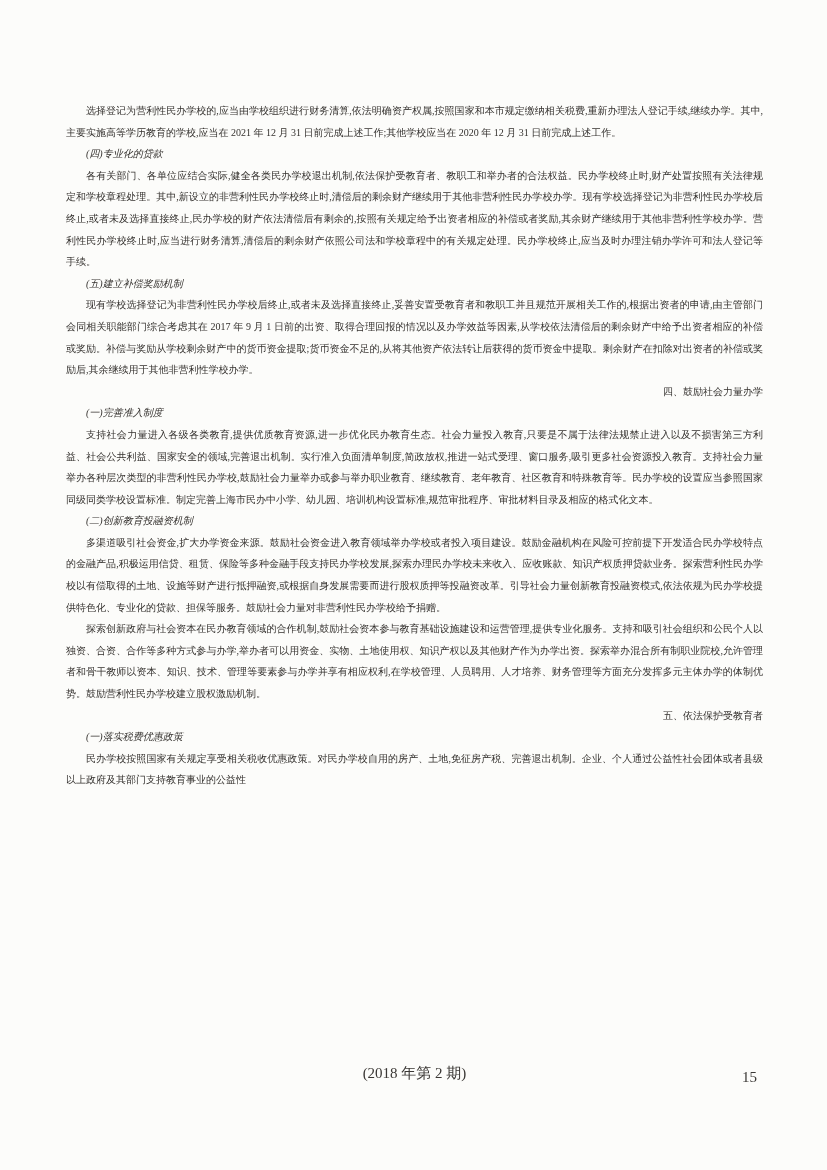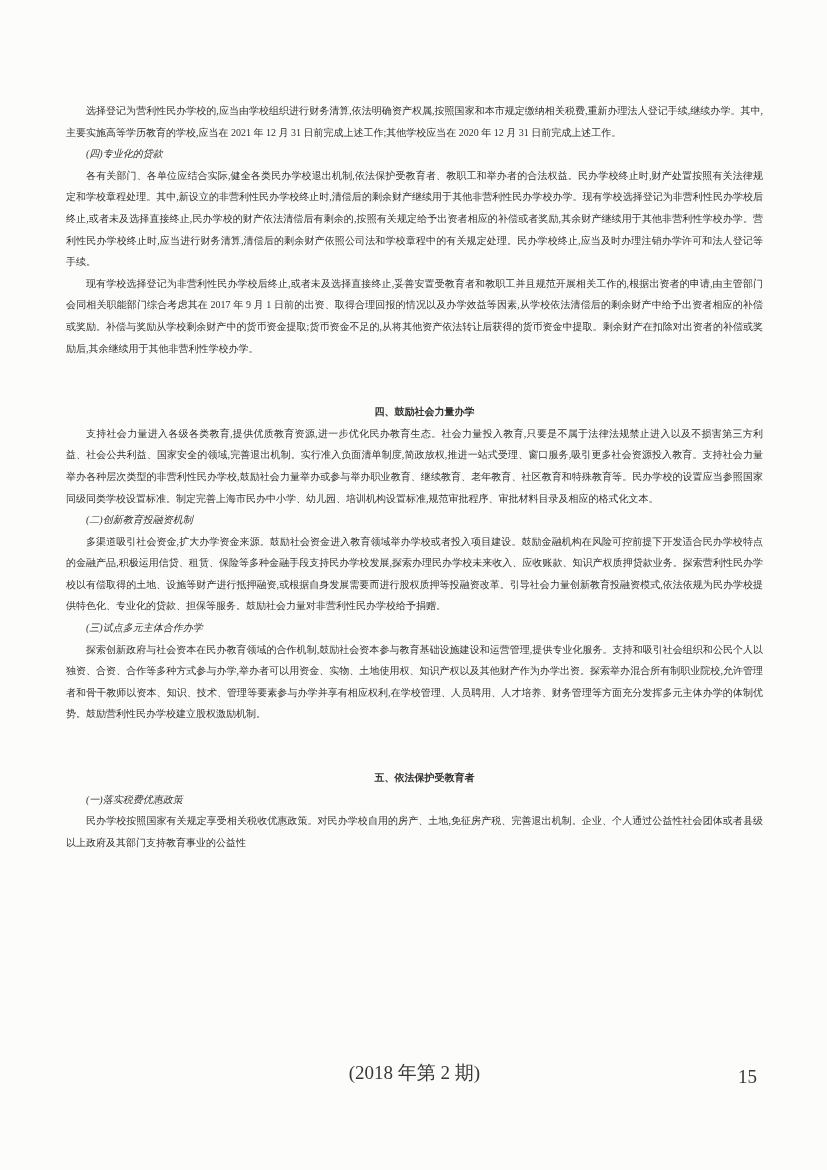--- a/index.html
+++ b/index.html
@@ -24,35 +24,34 @@
   }
   .para {
     margin: 0;
     font-size: 10px;
     line-height: 21.6px;
     text-align: justify;
     text-indent: 2em;
     word-break: break-all;
   }
   .para.section-heading {
-    font-weight: bold;
-    text-align: center;
-    margin-top: 42px;
+    font-weight: normal;
+    text-align: right;
   }
   .para.subsection-heading {
     font-style: italic;
     text-align: left;
   }
   .footer {
     position: absolute;
     top: 1062px;
     left: 66px;
     width: 697px;
     height: 22px;
-    font-size: 19px;
+    font-size: 15px;
     line-height: 22px;
     color: #3a3734;
   }
   .citation {
     display: block;
     text-align: center;
   }
   .pagenum {
     position: absolute;
     right: 6px;
@@ -60,26 +59,27 @@
   }
 </style>
 </head>
 <body>
 
 <div class="page">
   <div class="content">
       <p class="para body">选择登记为营利性民办学校的,应当由学校组织进行财务清算,依法明确资产权属,按照国家和本市规定缴纳相关税费,重新办理法人登记手续,继续办学。其中,主要实施高等学历教育的学校,应当在 2021 年 12 月 31 日前完成上述工作;其他学校应当在 2020 年 12 月 31 日前完成上述工作。</p>
       <p class="para subsection-heading">(四)专业化的贷款</p>
       <p class="para body">各有关部门、各单位应结合实际,健全各类民办学校退出机制,依法保护受教育者、教职工和举办者的合法权益。民办学校终止时,财产处置按照有关法律规定和学校章程处理。其中,新设立的非营利性民办学校终止时,清偿后的剩余财产继续用于其他非营利性民办学校办学。现有学校选择登记为非营利性民办学校后终止,或者未及选择直接终止,民办学校的财产依法清偿后有剩余的,按照有关规定给予出资者相应的补偿或者奖励,其余财产继续用于其他非营利性学校办学。营利性民办学校终止时,应当进行财务清算,清偿后的剩余财产依照公司法和学校章程中的有关规定处理。民办学校终止,应当及时办理注销办学许可和法人登记等手续。</p>
+      <p class="para subsection-heading">(五)建立补偿奖励机制</p>
       <p class="para body">现有学校选择登记为非营利性民办学校后终止,或者未及选择直接终止,妥善安置受教育者和教职工并且规范开展相关工作的,根据出资者的申请,由主管部门会同相关职能部门综合考虑其在 2017 年 9 月 1 日前的出资、取得合理回报的情况以及办学效益等因素,从学校依法清偿后的剩余财产中给予出资者相应的补偿或奖励。补偿与奖励从学校剩余财产中的货币资金提取;货币资金不足的,从将其他资产依法转让后获得的货币资金中提取。剩余财产在扣除对出资者的补偿或奖励后,其余继续用于其他非营利性学校办学。</p>
       <p class="para section-heading">四、鼓励社会力量办学</p>
+      <p class="para subsection-heading">(一)完善准入制度</p>
       <p class="para body">支持社会力量进入各级各类教育,提供优质教育资源,进一步优化民办教育生态。社会力量投入教育,只要是不属于法律法规禁止进入以及不损害第三方利益、社会公共利益、国家安全的领域,完善退出机制。实行准入负面清单制度,简政放权,推进一站式受理、窗口服务,吸引更多社会资源投入教育。支持社会力量举办各种层次类型的非营利性民办学校,鼓励社会力量举办或参与举办职业教育、继续教育、老年教育、社区教育和特殊教育等。民办学校的设置应当参照国家同级同类学校设置标准。制定完善上海市民办中小学、幼儿园、培训机构设置标准,规范审批程序、审批材料目录及相应的格式化文本。</p>
       <p class="para subsection-heading">(二)创新教育投融资机制</p>
       <p class="para body">多渠道吸引社会资金,扩大办学资金来源。鼓励社会资金进入教育领域举办学校或者投入项目建设。鼓励金融机构在风险可控前提下开发适合民办学校特点的金融产品,积极运用信贷、租赁、保险等多种金融手段支持民办学校发展,探索办理民办学校未来收入、应收账款、知识产权质押贷款业务。探索营利性民办学校以有偿取得的土地、设施等财产进行抵押融资,或根据自身发展需要而进行股权质押等投融资改革。引导社会力量创新教育投融资模式,依法依规为民办学校提供特色化、专业化的贷款、担保等服务。鼓励社会力量对非营利性民办学校给予捐赠。</p>
-      <p class="para subsection-heading">(三)试点多元主体合作办学</p>
       <p class="para body">探索创新政府与社会资本在民办教育领域的合作机制,鼓励社会资本参与教育基础设施建设和运营管理,提供专业化服务。支持和吸引社会组织和公民个人以独资、合资、合作等多种方式参与办学,举办者可以用资金、实物、土地使用权、知识产权以及其他财产作为办学出资。探索举办混合所有制职业院校,允许管理者和骨干教师以资本、知识、技术、管理等要素参与办学并享有相应权利,在学校管理、人员聘用、人才培养、财务管理等方面充分发挥多元主体办学的体制优势。鼓励营利性民办学校建立股权激励机制。</p>
       <p class="para section-heading">五、依法保护受教育者</p>
       <p class="para subsection-heading">(一)落实税费优惠政策</p>
       <p class="para body">民办学校按照国家有关规定享受相关税收优惠政策。对民办学校自用的房产、土地,免征房产税、完善退出机制。企业、个人通过公益性社会团体或者县级以上政府及其部门支持教育事业的公益性</p>
     </div>
   <div class="footer">
     <span class="citation">(2018 年第 2 期)</span>
     <span class="pagenum">15</span>
   </div>
 </div>

